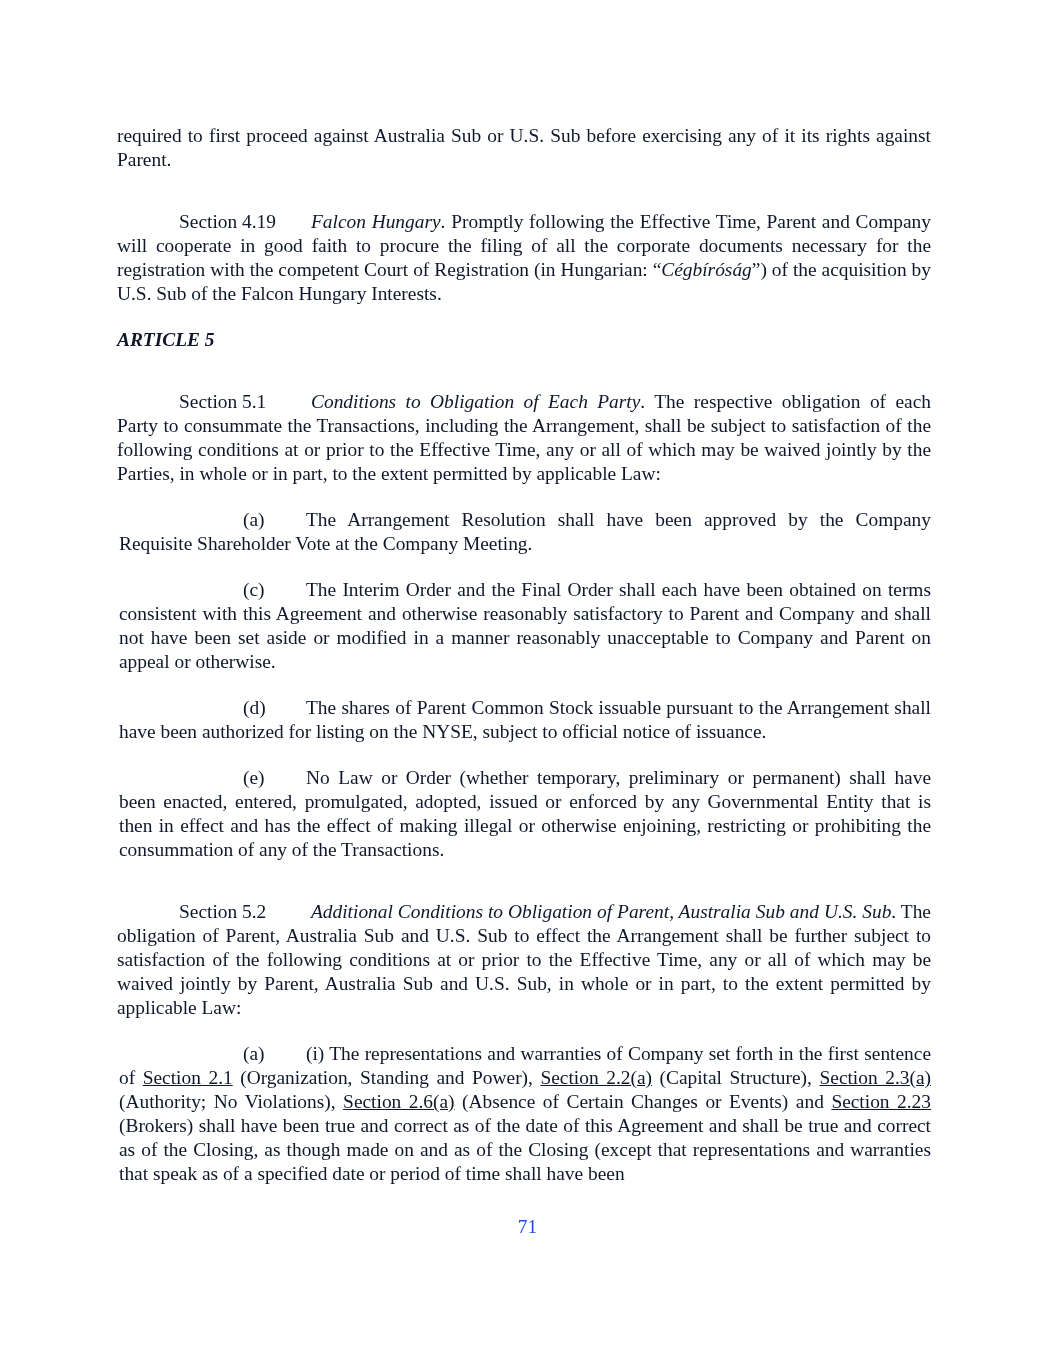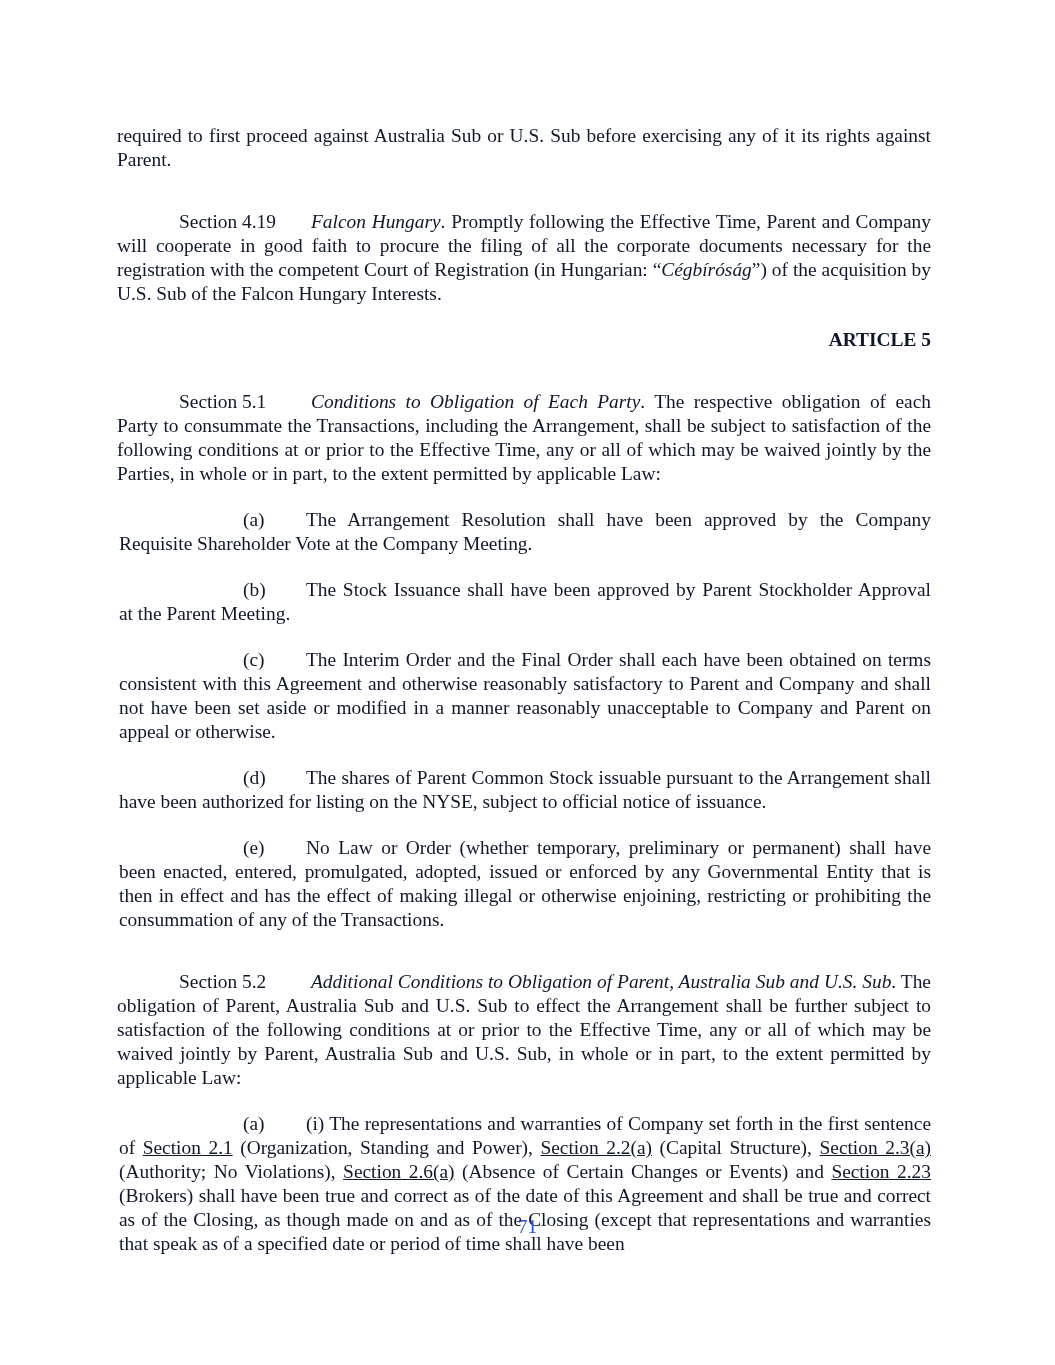--- a/index.html
+++ b/index.html
@@ -8,21 +8,21 @@
     position: absolute; left: 117px; top: 124px; width: 814px;
     font-family: "Liberation Serif", serif; font-size: 19.4px; line-height: 24px;
     color: #0f172a;
   }
   p { margin: 0; text-align: justify; }
   .gap { margin-top: 22px; }
   .sec-label { display: inline-block; padding-left: 62px; width: 132px; margin-top: 16px; }
   .sub { margin-left: 2px; }
   .sub-label { display: inline-block; padding-left: 124px; width: 63px; }
   .article { text-align: center; font-weight: bold; line-height: 24px; margin-top: 22px; }
-  .article div { text-align: right; }
+  .article div { text-align: left; font-style: italic; }
   i { font-style: italic; }
   u { text-decoration: underline; }
   .page-num {
     position: absolute; left: 0; width: 1055px; top: 1216px; text-align: center;
     font-family: "Liberation Serif", serif; font-size: 19.4px; color: #1d4ed8;
   }
 </style>
 </head>
 <body>
 
@@ -33,21 +33,20 @@
   <p class="gap"><span class="sec-label">Section 4.19</span><i>Falcon Hungary</i><span>. Promptly following the Effective Time, Parent and Company will cooperate in good faith to procure the filing of all the corporate documents necessary for the registration with the competent Court of Registration (in Hungarian: “</span><i>Cégbíróság</i><span>”) of the acquisition by U.S. Sub of the Falcon Hungary Interests.</span></p>
 
   <div class="article">
     <div>ARTICLE 5</div>
   </div>
 
   <p class="gap"><span class="sec-label">Section 5.1</span><i>Conditions to Obligation of Each Party</i><span>. The respective obligation of each Party to consummate the Transactions, including the Arrangement, shall be subject to satisfaction of the following conditions at or prior to the Effective Time, any or all of which may be waived jointly by the Parties, in whole or in part, to the extent permitted by applicable Law:</span></p>
 
   <p class="gap sub"><span class="sub-label">(a)</span><span>The Arrangement Resolution shall have been approved by the Company Requisite Shareholder Vote at the Company Meeting.</span></p>
 
-  <p class="gap sub"><span class="sub-label">(b)</span><span>The Stock Issuance shall have been approved by Parent Stockholder Approval at the Parent Meeting.</span></p>
 
   <p class="gap sub"><span class="sub-label">(c)</span><span>The Interim Order and the Final Order shall each have been obtained on terms consistent with this Agreement and otherwise reasonably satisfactory to Parent and Company and shall not have been set aside or modified in a manner reasonably unacceptable to Company and Parent on appeal or otherwise.</span></p>
 
   <p class="gap sub"><span class="sub-label">(d)</span><span>The shares of Parent Common Stock issuable pursuant to the Arrangement shall have been authorized for listing on the NYSE, subject to official notice of issuance.</span></p>
 
   <p class="gap sub"><span class="sub-label">(e)</span><span>No Law or Order (whether temporary, preliminary or permanent) shall have been enacted, entered, promulgated, adopted, issued or enforced by any Governmental Entity that is then in effect and has the effect of making illegal or otherwise enjoining, restricting or prohibiting the consummation of any of the Transactions.</span></p>
 
   <p class="gap"><span class="sec-label">Section 5.2</span><i>Additional Conditions to Obligation of Parent, Australia Sub and U.S. Sub</i><span>. The obligation of Parent, Australia Sub and U.S. Sub to effect the Arrangement shall be further subject to satisfaction of the following conditions at or prior to the Effective Time, any or all of which may be waived jointly by Parent, Australia Sub and U.S. Sub, in whole or in part, to the extent permitted by applicable Law:</span></p>
 
   <p class="gap sub"><span class="sub-label">(a)</span><span>(i) The representations and warranties of Company set forth in the first sentence of </span><u>Section 2.1</u><span> (Organization, Standing and Power), </span><u>Section 2.2(a)</u><span> (Capital Structure), </span><u>Section 2.3(a)</u><span> (Authority; No Violations), </span><u>Section 2.6(a)</u><span> (Absence of Certain Changes or Events) and </span><u>Section 2.23</u><span> (Brokers) shall have been true and correct as of the date of this Agreement and shall be true and correct as of the Closing, as though made on and as of the Closing (except that representations and warranties that speak as of a specified date or period of time shall have been</span></p>

